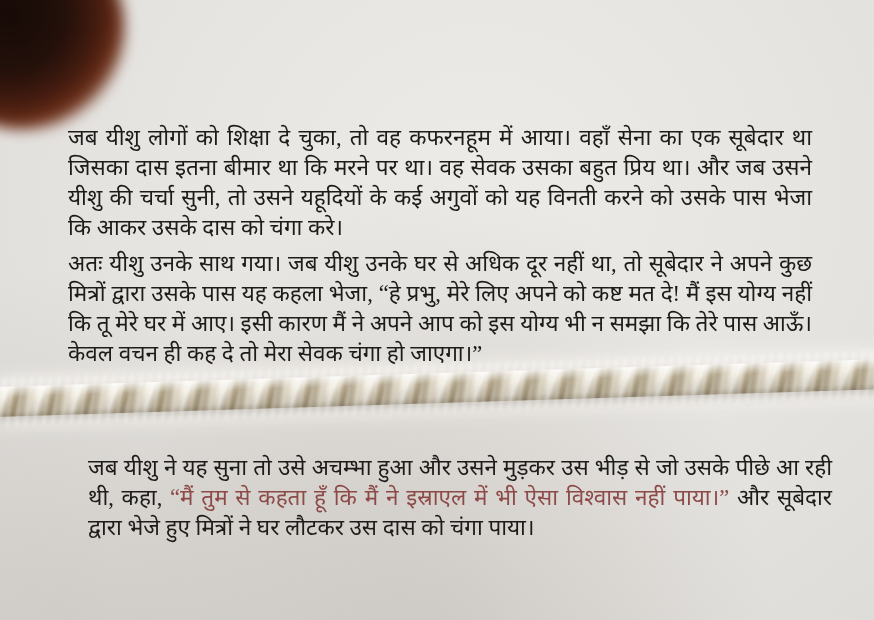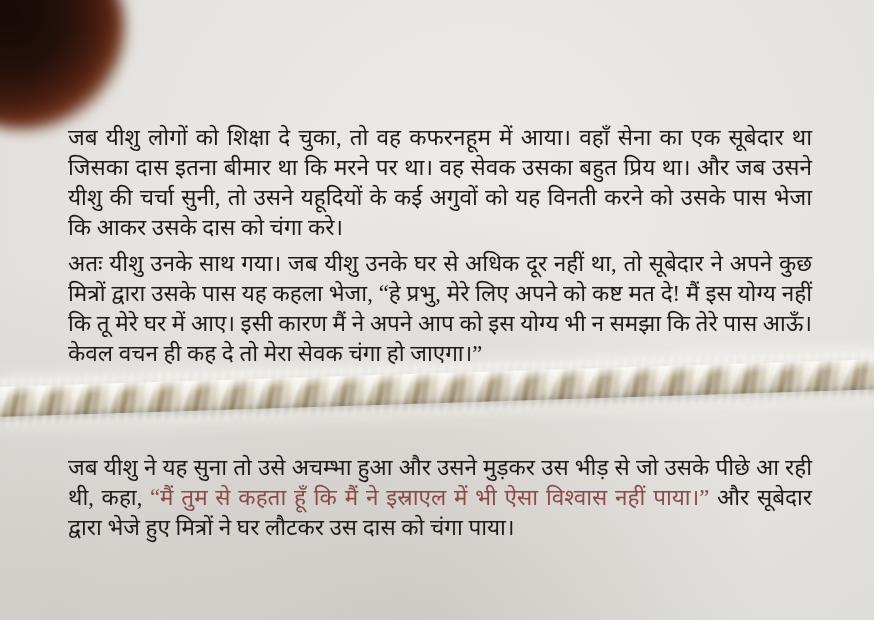--- a/index.html
+++ b/index.html
@@ -78,21 +78,21 @@
     position: absolute;
     left: 68px;
     width: 744px;
     color: #1e1c1a;
     font-size: 22.5px;
     line-height: 30px;
     text-align: justify;
   }
   #para1 { top: 100px; }
   #para2 { top: 226px; }
-  #para3 { top: 430px; }
+  #para3 { top: 430px; margin-left: 20px; }
   .hl { color: #8c4b49; }
 </style>
 </head>
 <body>
 
 <div class="scene">
 
   <div class="corner-blob"></div>
 
   <div class="rope">

